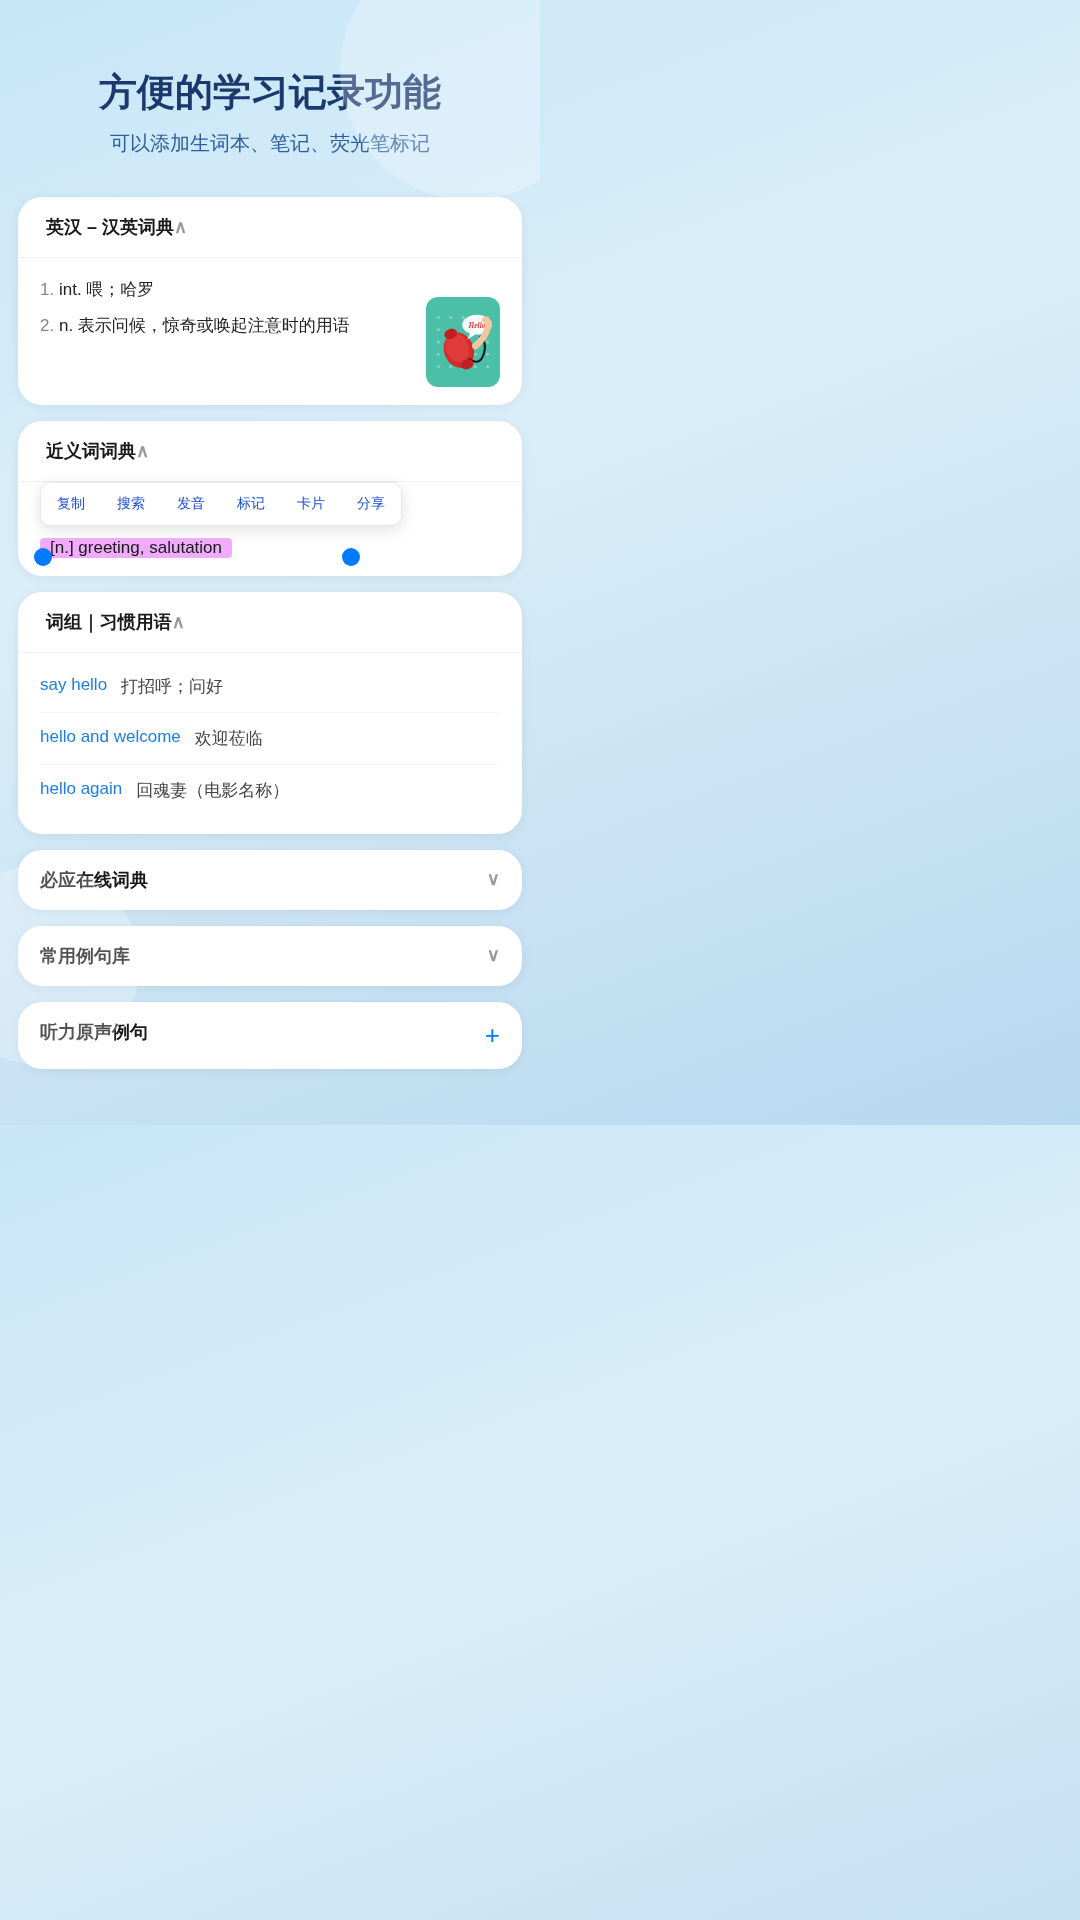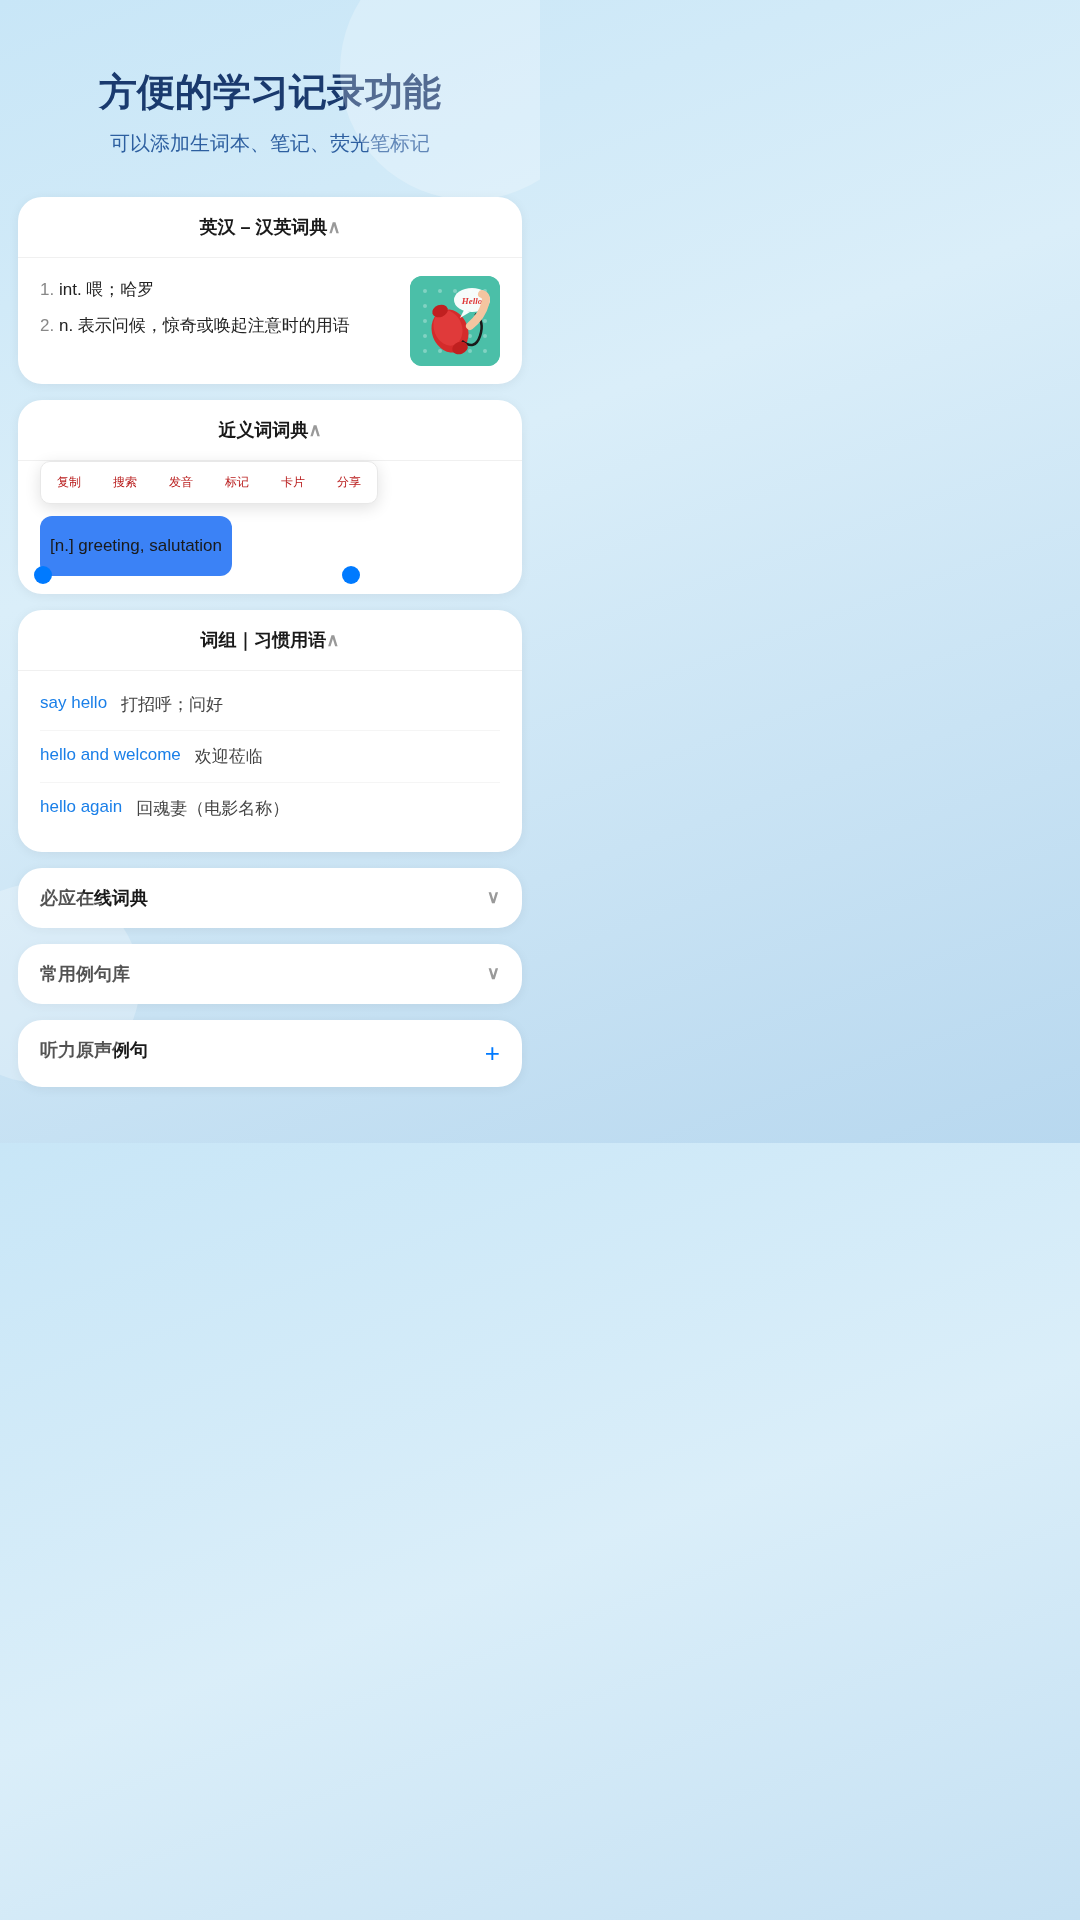--- a/index.html
+++ b/index.html
@@ -51,22 +51,22 @@
       background: #fff;
       border-radius: 24px;
       margin: 0 18px 16px;
       overflow: hidden;
       box-shadow: 0 2px 12px rgba(0,0,0,0.06);
     }
 
     .section-header {
       display: flex;
       align-items: center;
-      justify-content: center;
-      padding: 18px 22px;
+      justify-content: flex-start;
+      padding: 18px 28px;
       font-size: 18px;
       font-weight: 600;
       color: #1a1a1a;
       border-bottom: 1px solid #f0f0f0;
     }
     .section-header .chevron {
       font-size: 18px;
       color: #999;
     }
 
@@ -83,30 +83,31 @@
     }
     .dict-def-item {
       font-size: 17px;
       color: #222;
       line-height: 1.7;
     }
     .dict-def-item .def-index {
       color: #888;
     }
     .hello-image {
-      width: 90px;
+      width: 74px;
       height: 90px;
       border-radius: 12px;
       background: #4bbfa8;
       flex-shrink: 0;
       display: flex;
       align-items: center;
       justify-content: center;
       overflow: hidden;
       position: relative;
+      margin-top: 21px;
     }
     
     .hello-image svg {
       width: 90px;
       height: 90px;
     }
 
     
     .synonym-section {
       padding: 0 22px 18px;
@@ -117,37 +118,37 @@
       background: #fff;
       border: 1px solid #e8e8e8;
       border-radius: 10px;
       box-shadow: 0 4px 16px rgba(0,0,0,0.12);
       width: fit-content;
       margin-bottom: 12px;
       overflow: hidden;
     }
     .context-menu-item {
       padding: 12px 16px;
-      font-size: 12px;
-      color: #b91c1c;
+      font-size: 14px;
+      color: #1d4ed8;
       cursor: pointer;
       white-space: nowrap;
     }
     .highlighted-text-row {
       display: flex;
       align-items: center;
       position: relative;
       margin-top: 4px;
     }
     .highlighted-text {
-      background: #3b82f6;
+      background: #f0abfc;
       color: #1a1a1a;
       font-size: 17px;
-      padding: 20px 10px;
-      border-radius: 12px;
+      padding: 0 10px;
+      border-radius: 4px;
       display: inline-block;
     }
     .selection-handle {
       width: 18px;
       height: 18px;
       background: #007aff;
       border-radius: 50%;
       position: absolute;
       bottom: -8px;
     }

